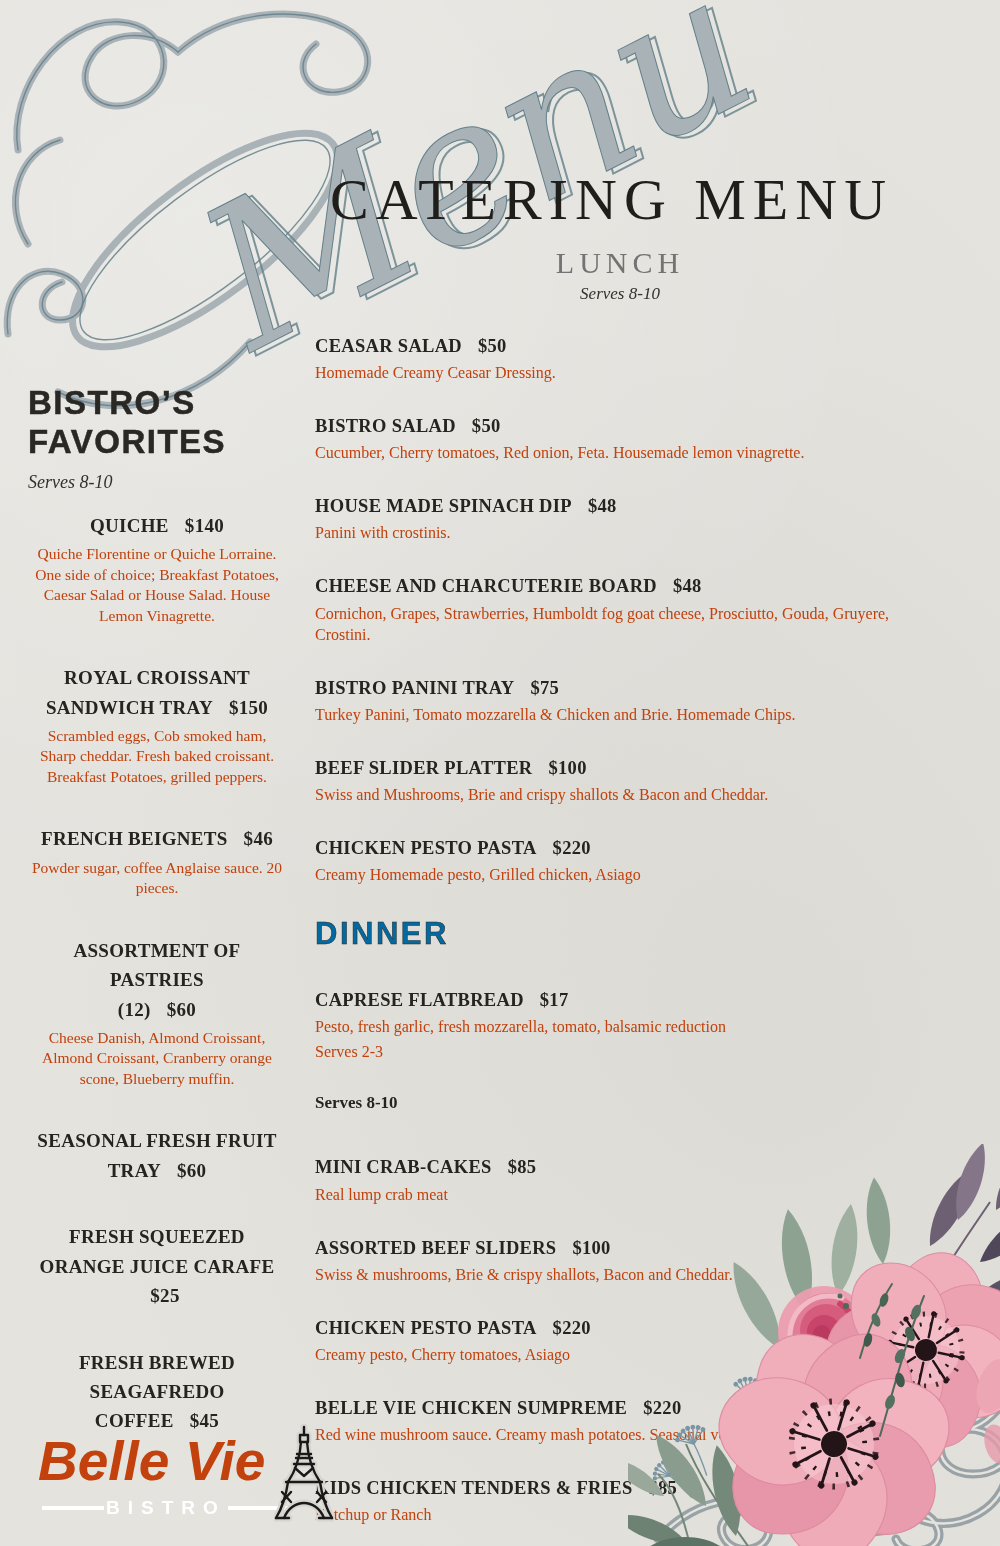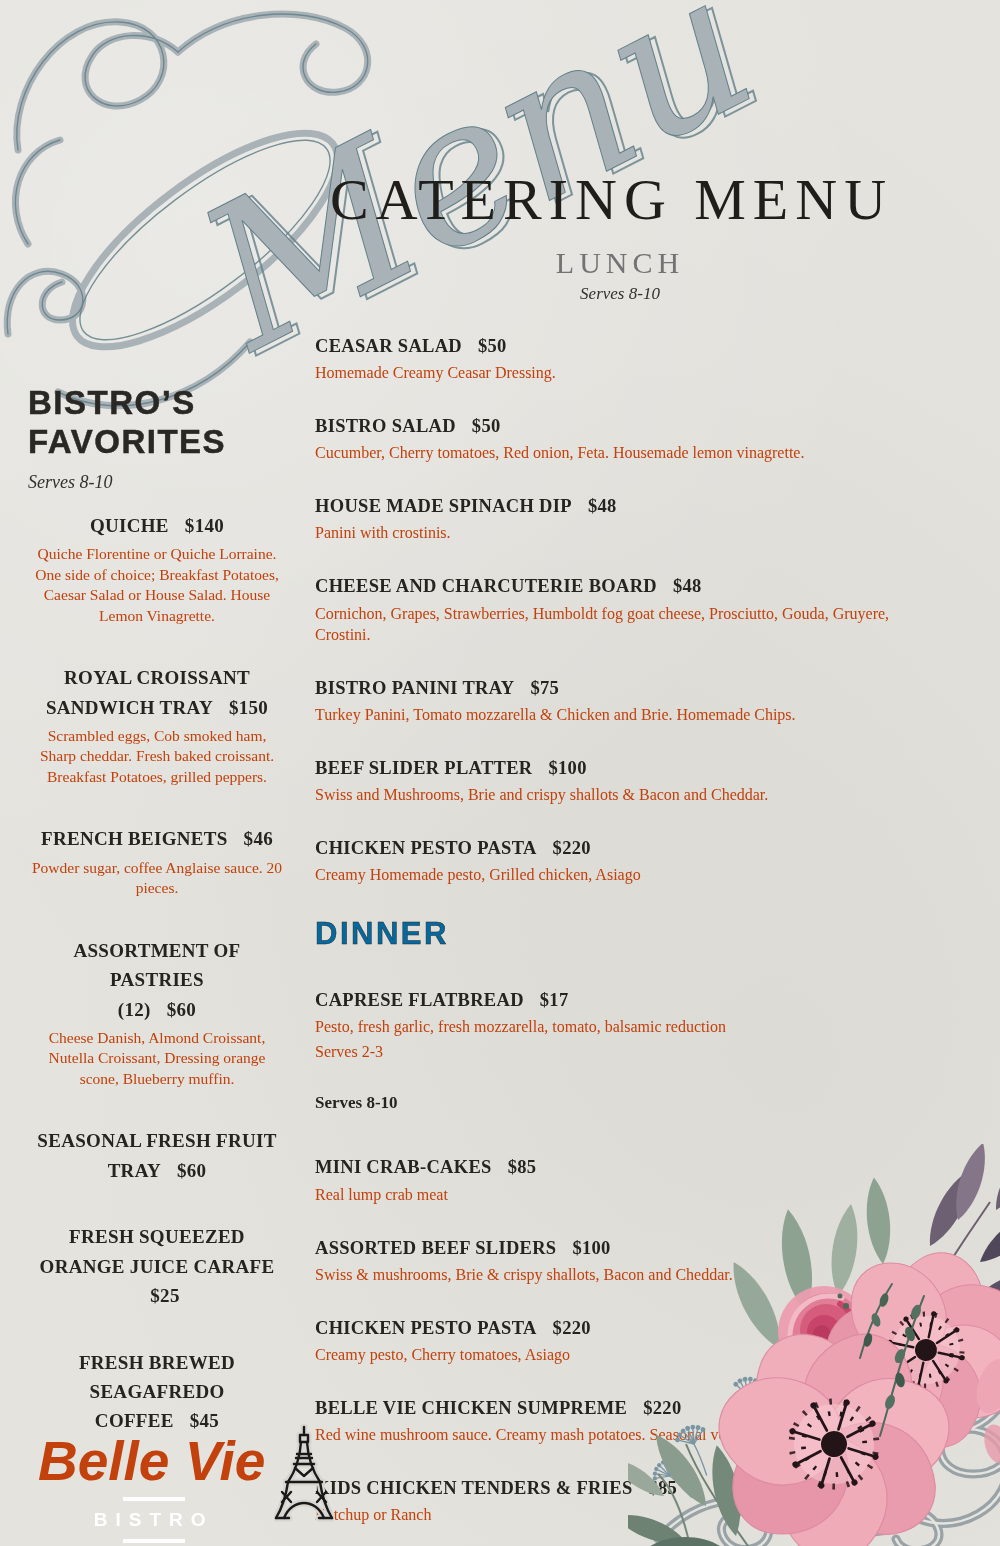--- a/index.html
+++ b/index.html
@@ -69,21 +69,21 @@
   .menu-note{
     font-weight:700; font-size:17px; color:#26241f; margin:8px 0 42px;
   }
 
   
   .logo{ position:absolute; left:38px; top:1434px; color:#ffffff; }
   .logo-name{
     font-family:"Liberation Sans", sans-serif; font-style:italic; font-weight:700;
     font-size:55px; letter-spacing:0; color:#c2410c; line-height:1;
   }
-  .logo-sub{ display:flex; align-items:center; gap:8px; margin-top:8px; margin-left:4px;flex-direction:column; }
+  .logo-sub{ display:flex; align-items:center; gap:2px; margin-top:8px; margin-left:4px; }
   .logo-line{ height:4px; width:62px; background:#ffffff; }
   .logo-sub-text{
     font-family:"Liberation Sans", sans-serif; font-weight:700;
     font-size:19px; letter-spacing:8px; color:#ffffff;
   }
   .eiffel{ position:absolute; left:274px; top:1424px; }
 
   .flowers{ position:absolute; right:0; bottom:0; }
 </style>
 </head>
@@ -134,21 +134,21 @@
 SANDWICH TRAY</span><span class="item-price">$150</span></div>
           <div class="item-desc">Scrambled eggs, Cob smoked ham, Sharp cheddar. Fresh baked croissant. Breakfast Potatoes, grilled peppers.</div>
         </div>
         <div class="menu-item">
           <div class="item-title"><span>FRENCH BEIGNETS</span><span class="item-price">$46</span></div>
           <div class="item-desc">Powder sugar, coffee Anglaise sauce. 20 pieces.</div>
         </div>
         <div class="menu-item">
           <div class="item-title"><span>ASSORTMENT OF PASTRIES
 (12)</span><span class="item-price">$60</span></div>
-          <div class="item-desc">Cheese Danish, Almond Croissant, Nutella Croissant, Dressing orange scone, Blueberry muffin.</div>
+          <div class="item-desc">Cheese Danish, Almond Croissant, Almond Croissant, Cranberry orange scone, Blueberry muffin.</div>
         </div>
         <div class="menu-item">
           <div class="item-title"><span>SEASONAL FRESH FRUIT
 TRAY</span><span class="item-price">$60</span></div>
         </div>
         <div class="menu-item">
           <div class="item-title"><span>FRESH SQUEEZED
 ORANGE JUICE CARAFE
 </span><span class="item-price">$25</span></div>
         </div>

